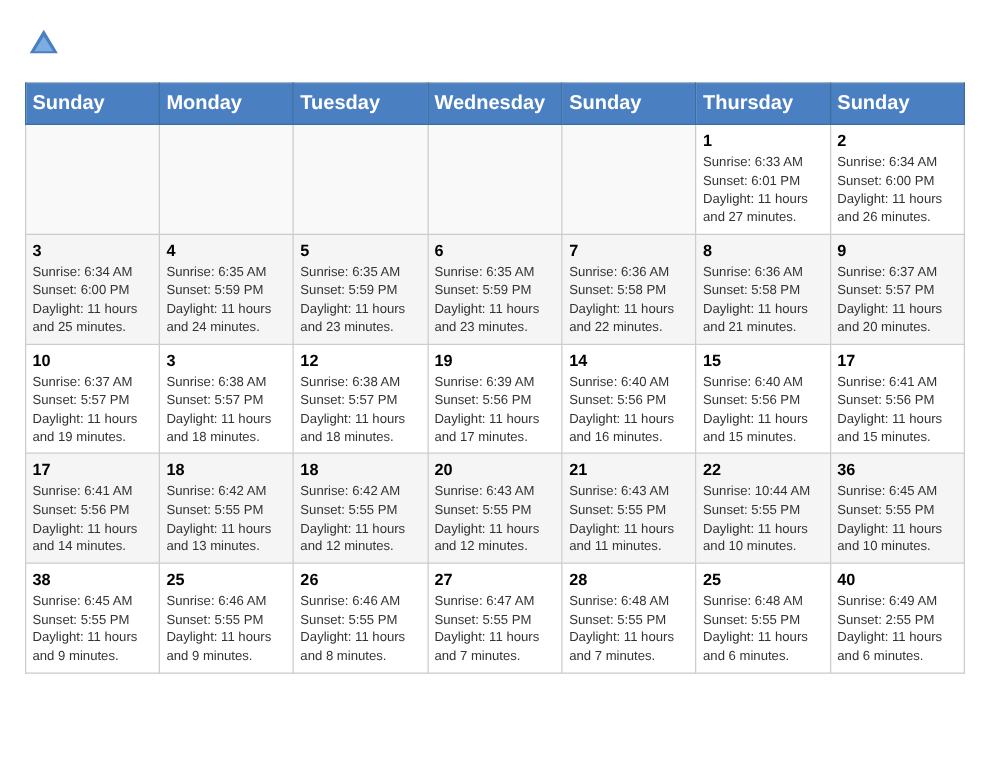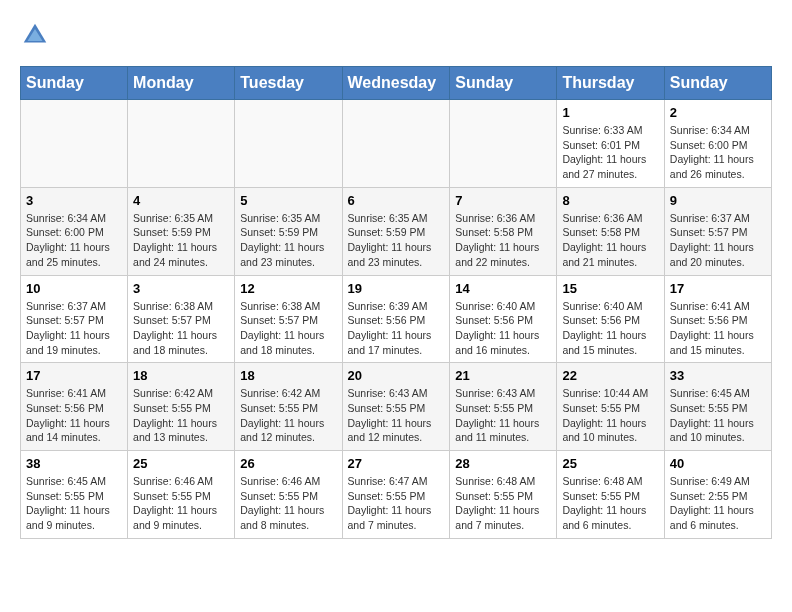--- a/index.html
+++ b/index.html
@@ -252,21 +252,21 @@
 Sunset: 5:55 PM
 Daylight: 11 hours and 11 minutes.</div>
         </td>
         <td>
           <div class="day-number">22</div>
           <div class="day-info">Sunrise: 10:44 AM
 Sunset: 5:55 PM
 Daylight: 11 hours and 10 minutes.</div>
         </td>
         <td>
-          <div class="day-number">33</div>
+          <div class="day-number">36</div>
           <div class="day-info">Sunrise: 6:45 AM
 Sunset: 5:55 PM
 Daylight: 11 hours and 10 minutes.</div>
         </td>
       </tr>
       <tr>
         <td>
           <div class="day-number">38</div>
           <div class="day-info">Sunrise: 6:45 AM
 Sunset: 5:55 PM

